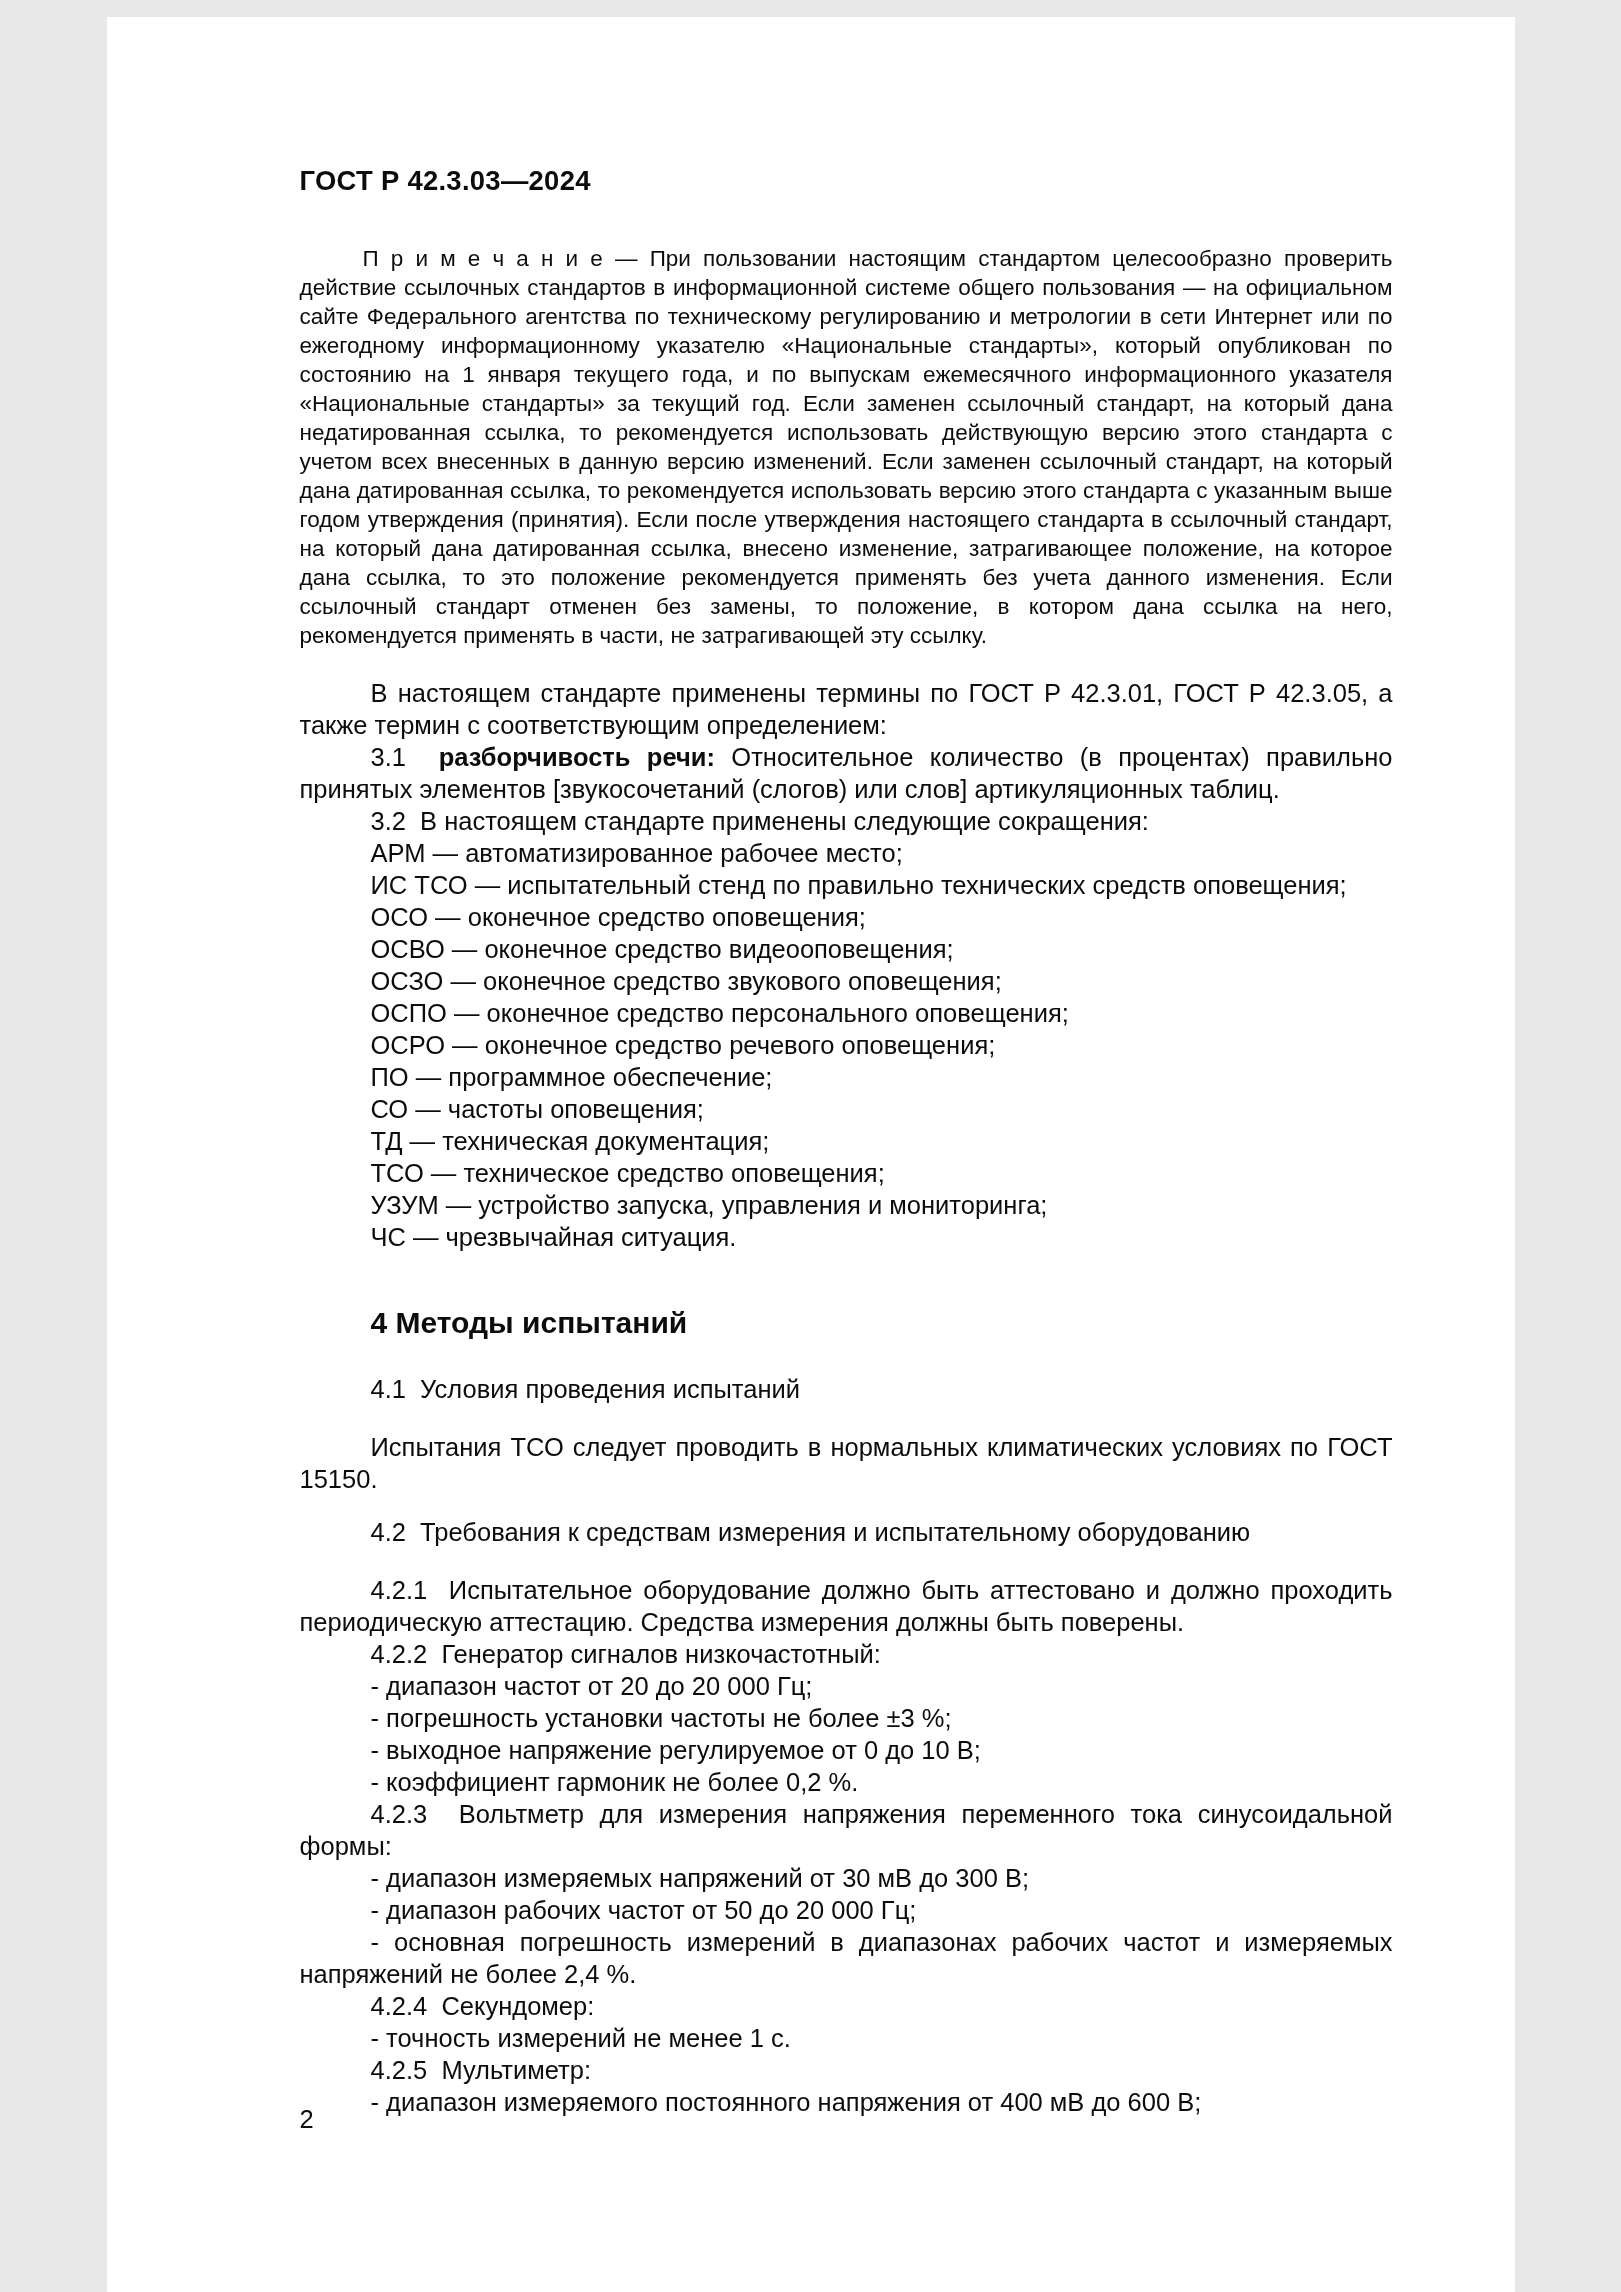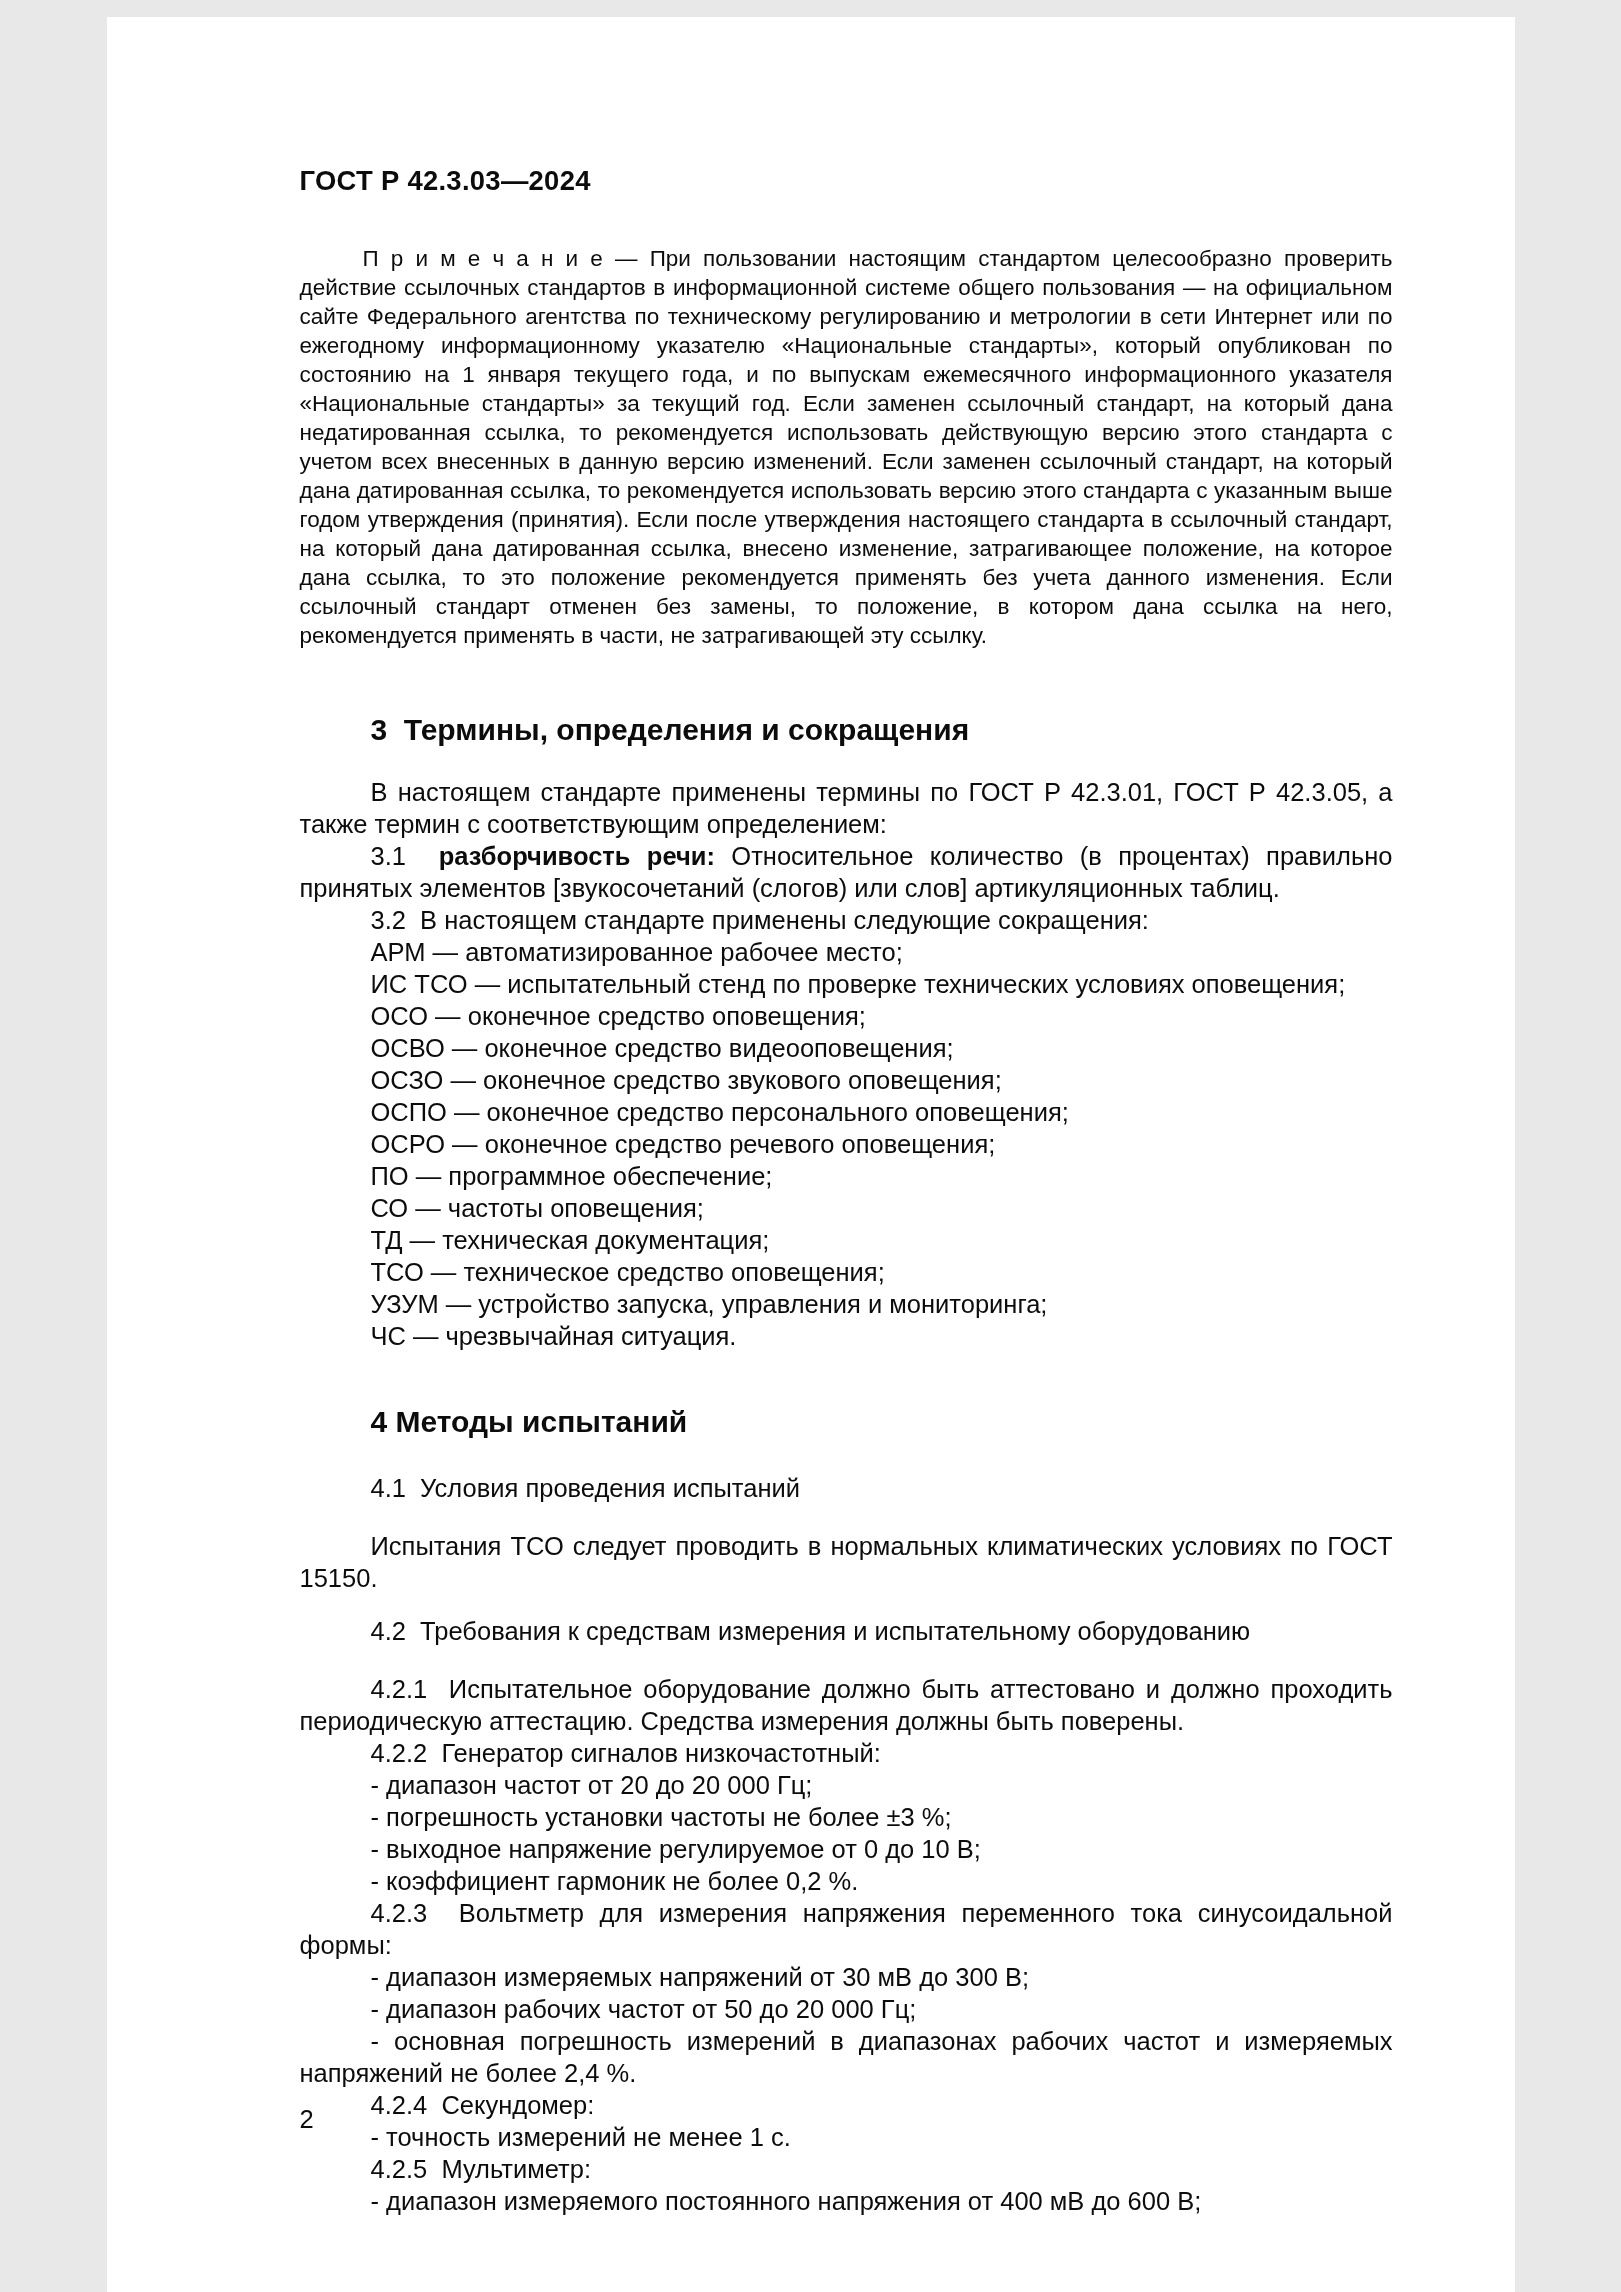--- a/index.html
+++ b/index.html
@@ -64,30 +64,29 @@
 </style>
 </head>
 <body>
 
 <div class="page">
 
   <div class="doc-code">ГОСТ Р 42.3.03—2024</div>
 
   <p class="note"><span>П р и м е ч а н и е</span><span> — При пользовании настоящим стандартом целесообразно проверить действие ссылочных стандартов в информационной системе общего пользования — на официальном сайте Федерального агентства по техническому регулированию и метрологии в сети Интернет или по ежегодному информационному указателю «На­циональные стандарты», который опубликован по состоянию на 1 января текущего года, и по выпускам ежемесяч­ного информационного указателя «Национальные стандарты» за текущий год. Если заменен ссылочный стандарт, на который дана недатированная ссылка, то рекомендуется использовать действующую версию этого стандарта с учетом всех внесенных в данную версию изменений. Если заменен ссылочный стандарт, на который дана дати­рованная ссылка, то рекомендуется использовать версию этого стандарта с указанным выше годом утверждения (принятия). Если после утверждения настоящего стандарта в ссылочный стандарт, на который дана датированная ссылка, внесено изменение, затрагивающее положение, на которое дана ссылка, то это положение рекомендуется применять без учета данного изменения. Если ссылочный стандарт отменен без замены, то положение, в котором дана ссылка на него, рекомендуется применять в части, не затрагивающей эту ссылку.</span></p>
 
-  <h2 class="h-section mt-s3h">3&nbsp; Термины, определения и сокращения</h2>
 
   <p class="body mt-intro">В настоящем стандарте применены термины по ГОСТ Р 42.3.01, ГОСТ Р 42.3.05, а также термин с соответствующим определением:</p>
 
   <p class="body"><span>3.1&nbsp; </span><b>разборчивость речи:</b><span> Относительное количество (в процентах) правильно принятых элемен­тов [звукосочетаний (слогов) или слов] артикуляционных таблиц.</span></p>
 
   <p class="body">3.2&nbsp; В настоящем стандарте применены следующие сокращения:</p>
 
   <p class="body">АРМ — автоматизированное рабочее место;</p>
-  <p class="body">ИС ТСО — испытательный стенд по проверке технических условиях оповещения;</p>
+  <p class="body">ИС ТСО — испытательный стенд по правильно технических средств оповещения;</p>
   <p class="body">ОСО — оконечное средство оповещения;</p>
   <p class="body">ОСВО — оконечное средство видеооповещения;</p>
   <p class="body">ОСЗО — оконечное средство звукового оповещения;</p>
   <p class="body">ОСПО — оконечное средство персонального оповещения;</p>
   <p class="body">ОСРО — оконечное средство речевого оповещения;</p>
   <p class="body">ПО — программное обеспечение;</p>
   <p class="body">СО — частоты оповещения;</p>
   <p class="body">ТД — техническая документация;</p>
   <p class="body">ТСО — техническое средство оповещения;</p>
   <p class="body">УЗУМ — устройство запуска, управления и мониторинга;</p>

